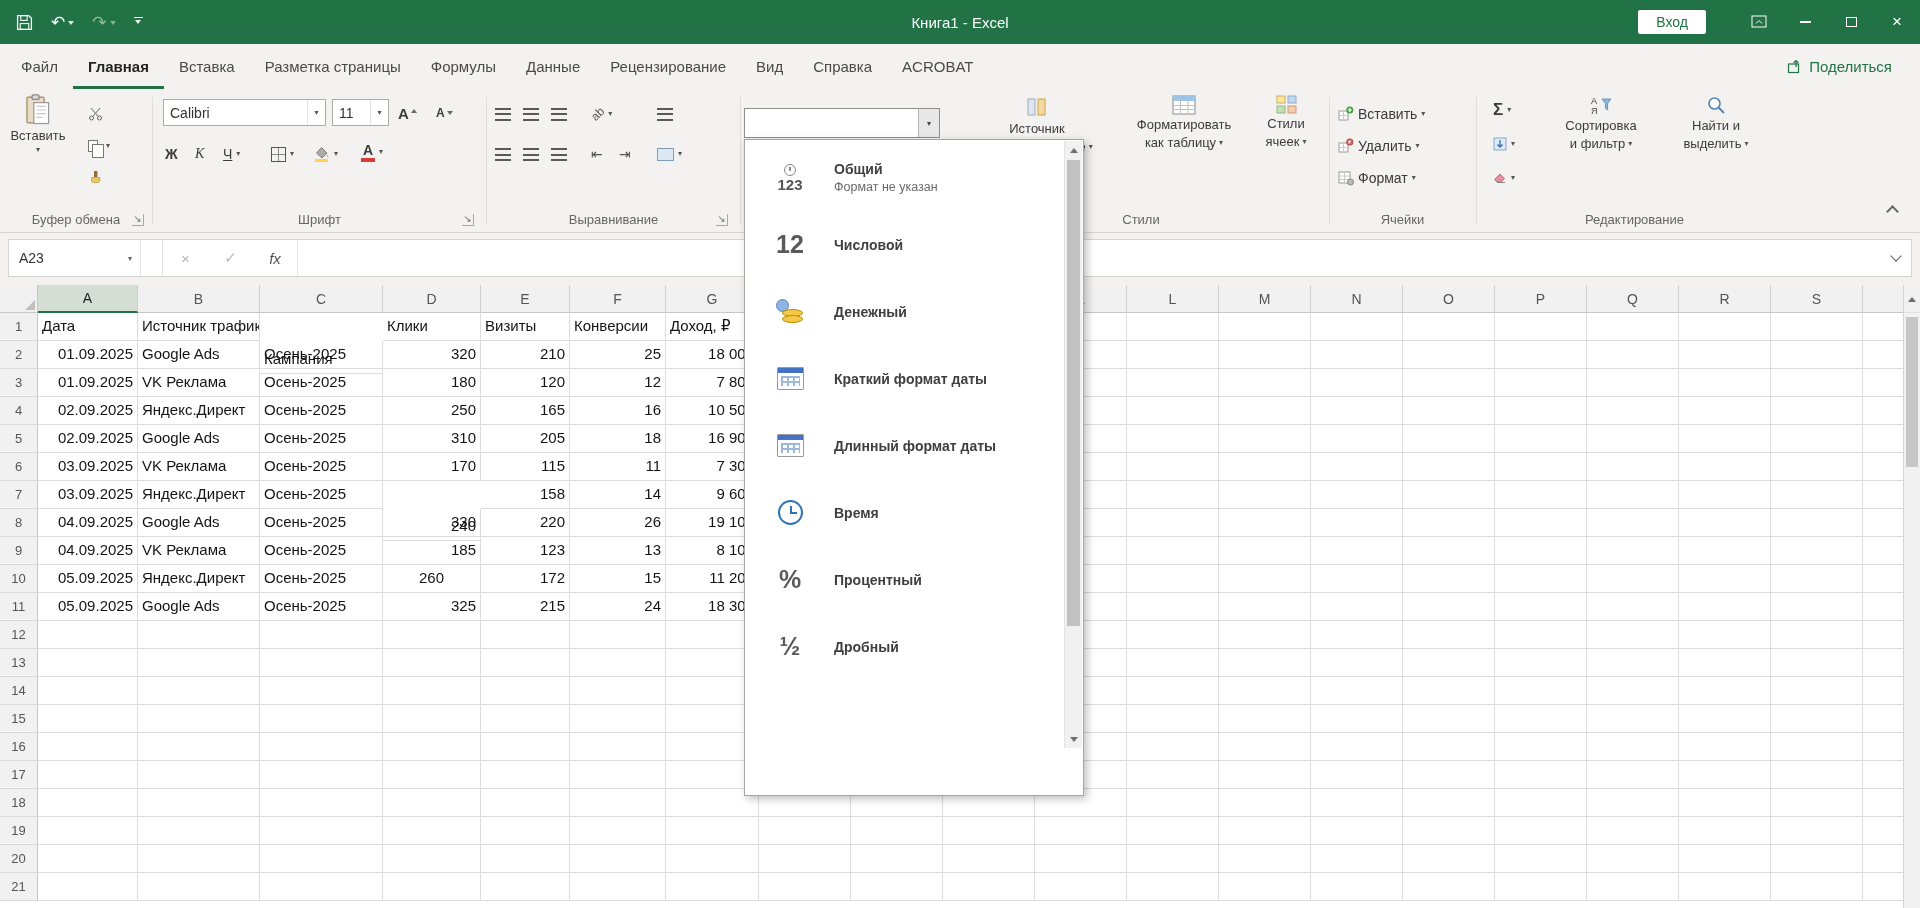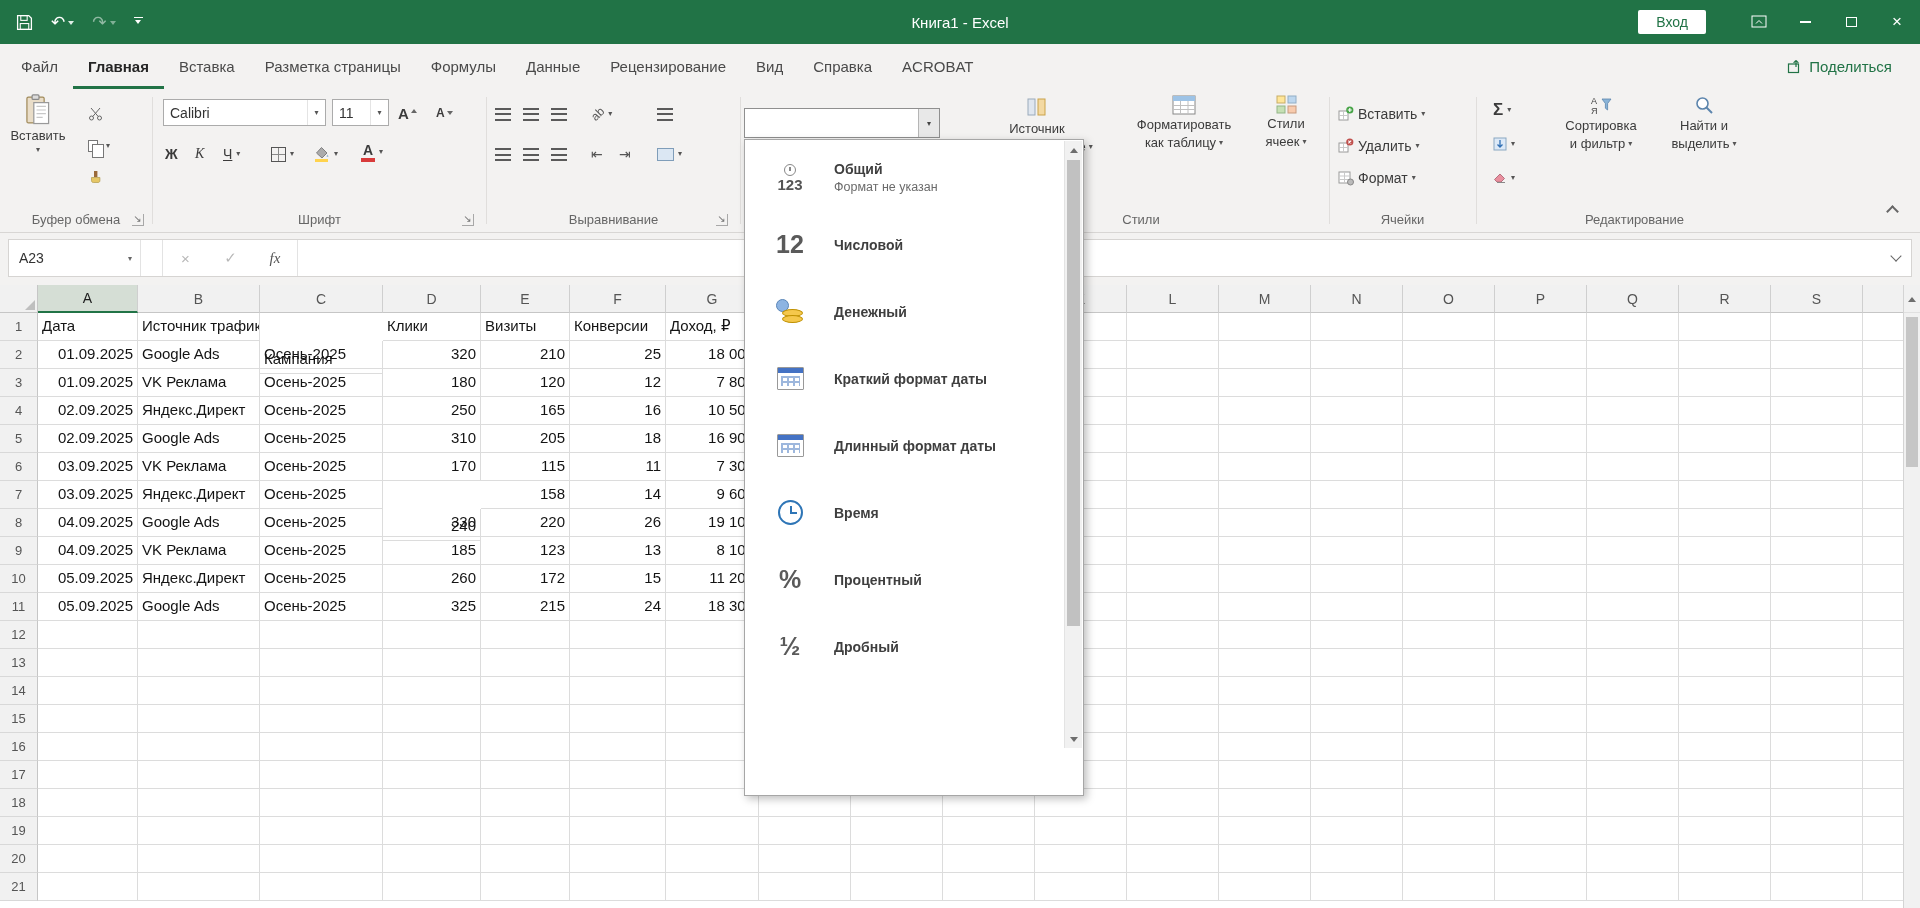--- a/index.html
+++ b/index.html
@@ -66,21 +66,21 @@
   #numcombo .nc-arr { width:21px; background:#e8e8e8; border-left:1px solid #b5b5b5; display:flex; align-items:center; justify-content:center; font-size:8px; color:#444; }
 
   
   .fband { position:absolute; left:0; top:233px; right:0; height:52px; background:#f3f2f1; padding:6px 8px; }
   .fbar { display:flex; height:38px; background:#fff; border:1px solid #d6d4d2; align-items:stretch; }
   .namebox { width:132px; display:flex; align-items:center; padding-left:10px; font-size:14px; color:#333; border-right:1px solid #e3e3e3; }
   .nb-arr { margin-left:auto; padding-right:8px; font-size:8px; color:#666; }
   .fb-gap { width:22px; border-right:1px solid #e3e3e3; }
   .fb-btn { width:45px; display:flex; align-items:center; justify-content:center; font-size:15px; color:#b8b8b8; }
   .fb-btn.fx { color:#555; font-size:15px; border-right:1px solid #e3e3e3; }
-  .fb-btn.fx i { font-family:Liberation Serif, serif; font-style:italic; }
+  .fb-btn.fx i { font-family:Liberation Sans, sans-serif; font-style:italic; }
   .fb-input { flex:1; font-size:14px; color:#222; padding:8px; }
   .fb-expand { width:30px; display:flex; align-items:center; justify-content:center; }
   .chevd { display:inline-block; width:8px; height:8px; border-top:1.5px solid #666; border-left:1.5px solid #666; transform:rotate(225deg); margin-top:-4px; }
 
   
   .sheet { position:absolute; left:0; top:285px; right:17px; bottom:0; overflow:hidden; background:#fff; }
   .headrow { display:flex; height:28px; width:1955px; }
   .corner { width:38px; height:28px; background:#f1f1f1; border-right:1px solid #c6c6c6; border-bottom:1px solid #c6c6c6; position:relative; flex:none; }
   .corner::after { content:''; position:absolute; right:2px; bottom:2px; border-left:10px solid transparent; border-bottom:10px solid #bfbfbf; }
   .colheads { display:flex; }
@@ -425,21 +425,21 @@
           <text x="1" y="9" font-size="9" fill="#444">А</text>
           <text x="1" y="19" font-size="9" fill="#444">Я</text>
           <path d="M12 4h9l-3.4 4.5V15l-2.2-1.8V8.5z" fill="#8ab4d8" stroke="#5c85ad" stroke-width=".8"></path>
         </svg>
       <span>Сортировка</span>
       <span class="bb2">
           <span>и фильтр</span>
           <span class="arr">▾</span>
         </span>
     </div>
-    <div class="bigbtn" style="left:172px;top:6px;width:110px">
+    <div class="bigbtn" style="left:184px;top:6px;width:110px">
       <svg width="20" height="21">
           <circle cx="8.5" cy="8.5" r="5.5" fill="#fff" stroke="#5c85ad" stroke-width="1.6"></circle>
           <path d="M12.5 12.5l5.5 5.5" stroke="#5c85ad" stroke-width="2"></path>
         </svg>
       <span>Найти и</span>
       <span class="bb2">
           <span>выделить</span>
           <span class="arr">▾</span>
         </span>
     </div>
@@ -705,21 +705,21 @@
         <div class="cell" style="width: 92px;"></div>
         <div class="cell" style="width: 92px;"></div>
         <div class="cell" style="width: 92px;"></div>
         <div class="cell" style="width: 92px;"></div>
       </div>
       <div class="grow">
         <div class="rowhead">10</div>
         <div class="cell num" style="width: 100px;">05.09.2025</div>
         <div class="cell" style="width: 122px;">Яндекс.Директ</div>
         <div class="cell" style="width: 123px;">Осень-2025</div>
-        <div class="cell num" style="width: 98px;">260</div>
+        <div class="cell num" style="width: 98px; text-align: center;">260</div>
         <div class="cell num" style="width: 89px;">172</div>
         <div class="cell num" style="width: 96px;">15</div>
         <div class="cell num" style="width: 93px;">11 200</div>
         <div class="cell" style="width: 92px;"></div>
         <div class="cell" style="width: 92px;"></div>
         <div class="cell" style="width: 92px;"></div>
         <div class="cell" style="width: 92px;"></div>
         <div class="cell" style="width: 92px;"></div>
         <div class="cell" style="width: 92px;"></div>
         <div class="cell" style="width: 92px;"></div>

